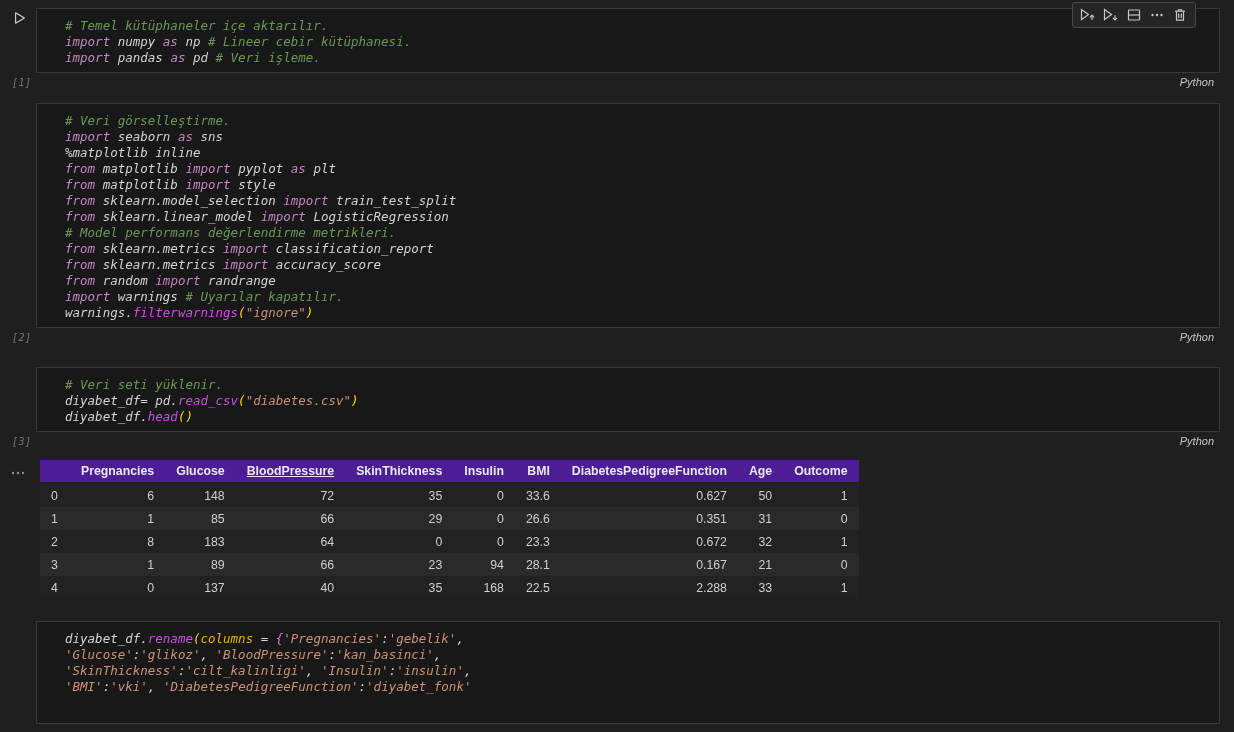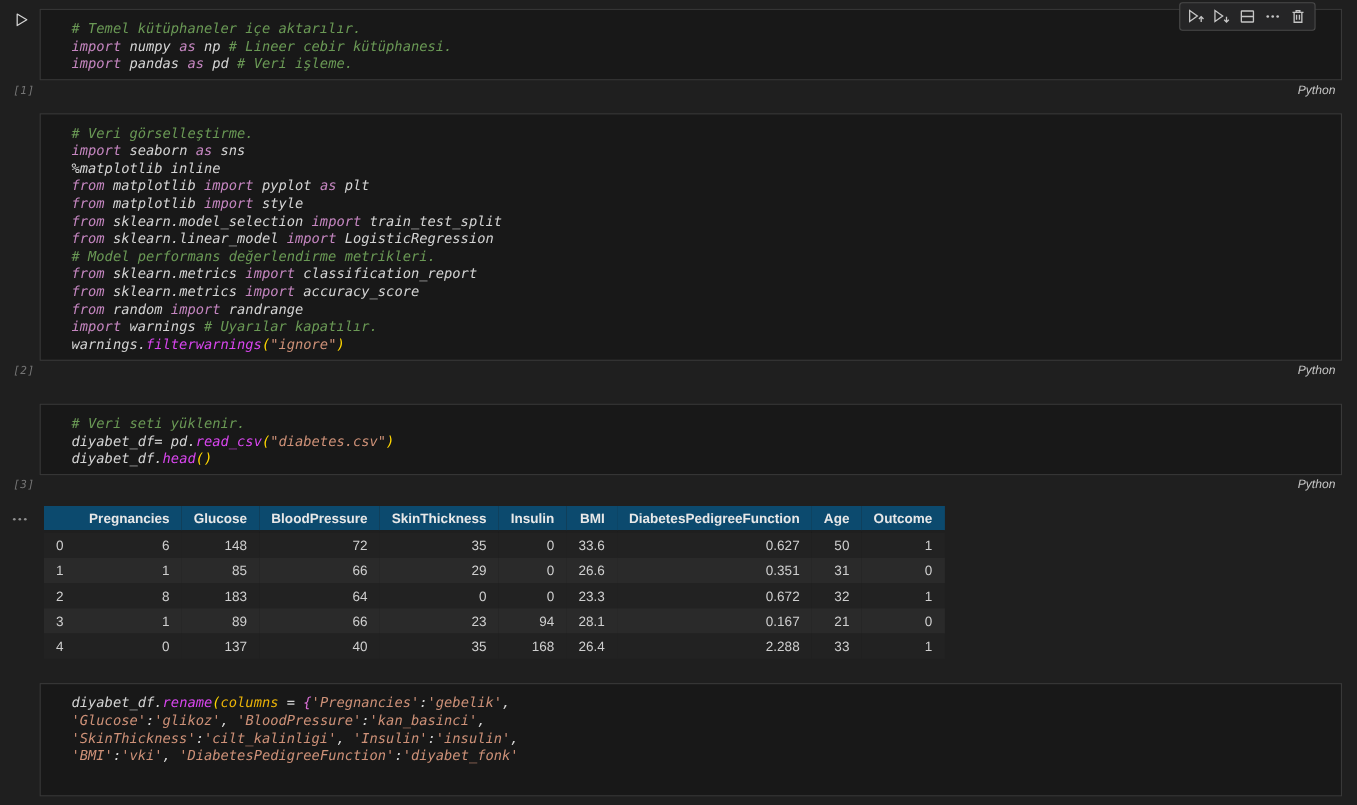--- a/index.html
+++ b/index.html
@@ -49,29 +49,29 @@
 
   .m-top-cell2 { margin-top:12px; }
   .m-top-cell3 { margin-top:21px; }
   .m-top-cell4 { margin-top:22px; }
 
   
   .output-row { position:relative; margin:10px 14px 0 0; padding-left:36px; }
   .output-more { position:absolute; left:10px; top:4px; width:18px; height:12px; cursor:pointer; }
   table { border-collapse:collapse; margin-left:4px; font-size:12.3px; color:#cfcfcf;
           font-family:"Liberation Sans", sans-serif; }
-  th { font-weight:bold; color:#e8e8e8; background:#0c4a6e; height:22px; padding:0 11px;
+  th { font-weight:bold; color:#e8e8e8; background:#4c1d95; height:22px; padding:0 11px;
        text-align:right; border-bottom:2px solid #1f1f1f; white-space:nowrap; }
   td { height:23px; padding:0 11px; text-align:right; white-space:nowrap; }
   tr.even td { background:#222222; }
   tr.odd  td { background:#2a2a2a; }
   th.index { min-width:8px; }
   td.index { text-align:left; }
   th:nth-child(2){min-width:60px;} th:nth-child(3){min-width:26px;}
-  th:nth-child(4){min-width:68px;} th:nth-child(5){min-width:64px;}
+  th:nth-child(4){min-width:68px;text-decoration:underline;} th:nth-child(5){min-width:64px;}
   th:nth-child(6){min-width:26px;margin-top:12px;} th:nth-child(7){min-width:22px;}
   th:nth-child(8){min-width:126px;} th:nth-child(9){min-width:20px;}
   th:nth-child(10){min-width:44px;}
 
   .cell4 .editor { height:86px; }
 </style>
 </head>
 <body>
 
 <div class="page">
@@ -257,21 +257,21 @@
             <td>21</td>
             <td>0</td>
           </tr>
           <tr class="even">
             <td class="index">4</td>
             <td>0</td>
             <td>137</td>
             <td>40</td>
             <td>35</td>
             <td>168</td>
-            <td>26.4</td>
+            <td>22.5</td>
             <td>2.288</td>
             <td>33</td>
             <td>1</td>
           </tr>
         </tbody>
       </table>
   </div>
 
   <div class="cell cell4 m-top-cell4">
     <div class="editor">

